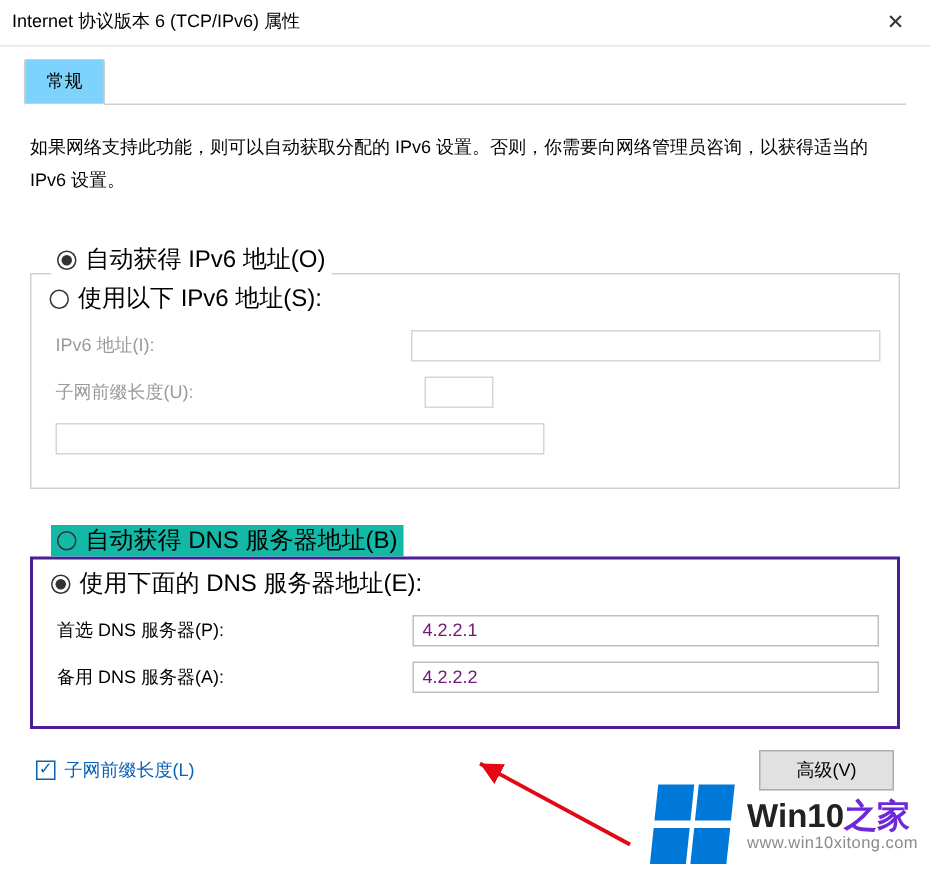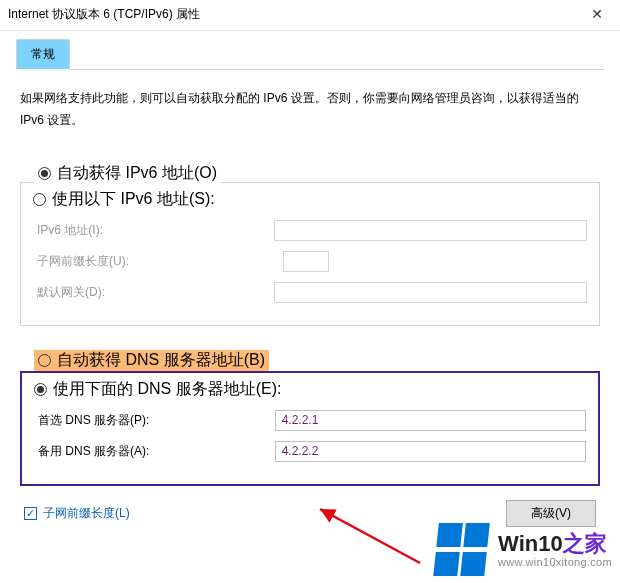--- a/index.html
+++ b/index.html
@@ -44,21 +44,21 @@
     margin: 8px 4px 14px 4px;
     position: relative;
   }
   .group.highlight { border: 2px solid #4c1d95; }
   .radio-row {
     display: flex; align-items: center;
     margin: 0 0 10px 0;
     font-size: 16px;
   }
   .radio-row.outside { margin: 0 0 0 18px; position: relative; top: 10px; background:#fff; padding:0 4px; width:max-content; z-index:2;}
-  .radio-row.outside2 { position: relative; top: 10px; background:#fdba74; margin-left:18px; padding:0 4px; width:max-content; z-index:2;}
+  .radio-row.outside2 { position: relative; top: 10px; background:#14b8a6; margin-left:18px; padding:0 4px; width:max-content; z-index:2;}
   .radio {
     width: 13px; height: 13px; border: 1px solid #333; border-radius: 50%;
     margin-right: 6px; display:inline-flex; align-items:center; justify-content:center;
     flex-shrink:0;
   }
   .radio.checked::after {
     content:""; width:7px; height:7px; background:#333; border-radius:50%;
   }
   .field-row {
     display:flex; align-items:center; margin: 10px 0 10px 4px; gap: 46px;
@@ -131,21 +131,20 @@
     </div>
     <div class="field-row">
       <div class="field-label disabled">IPv6 地址(I):</div>
       <div class="field-input wide disabled"></div>
     </div>
     <div class="field-row">
       <div class="field-label disabled">子网前缀长度(U):</div>
       <div class="field-input narrow disabled"></div>
     </div>
     <div class="field-row">
-      <div class="field-label disabled">默认网关(D):</div>
       <div class="field-input wide disabled"></div>
     </div>
   </div>
 
   <div class="radio-row outside2">
     <span class="radio"></span>
     <span>自动获得 DNS 服务器地址(B)</span>
   </div>
   <div class="group highlight">
     <div class="radio-row" style="margin-top:-16px;">

